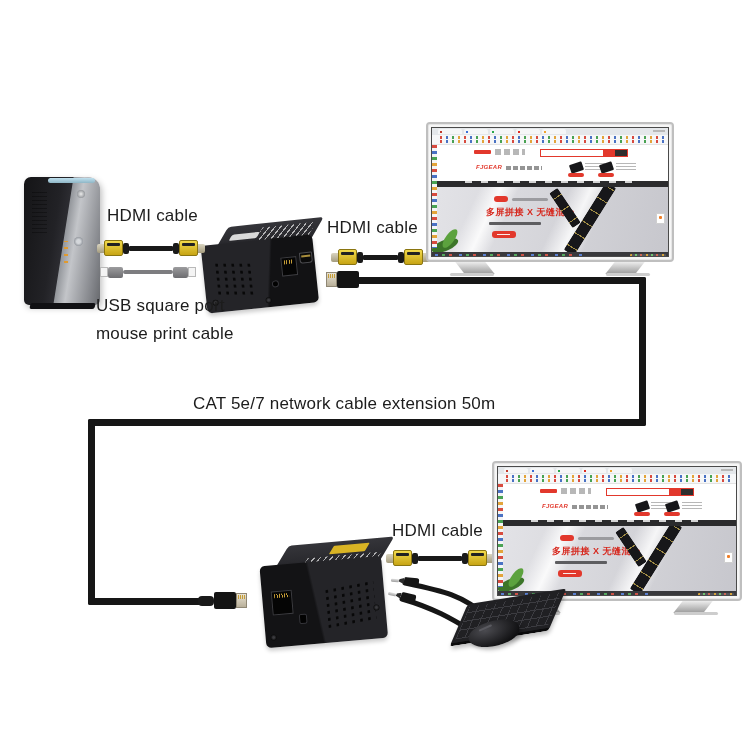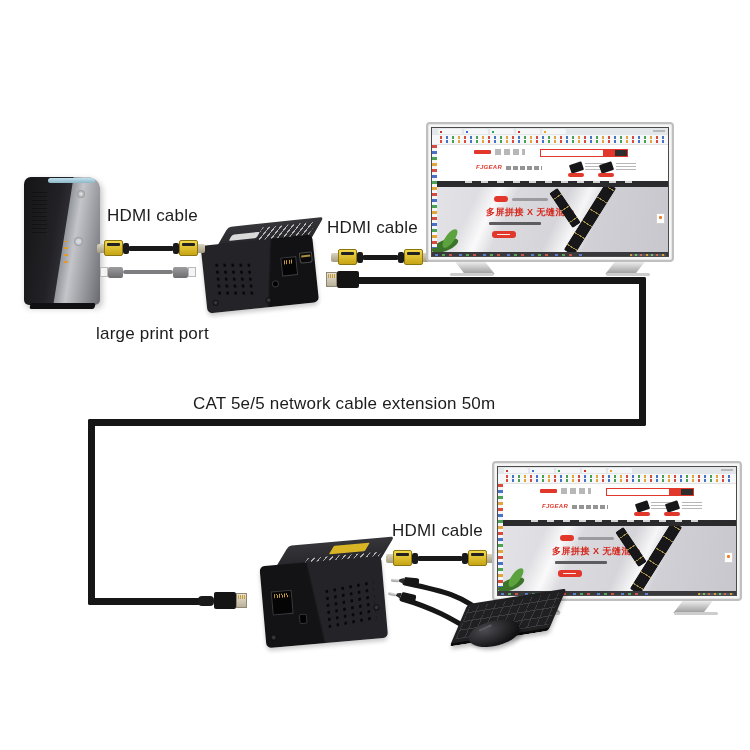--- a/index.html
+++ b/index.html
@@ -378,18 +378,19 @@
   </div>
   <div class="jack" style="left:388px;top:592px;transform:rotate(13deg);">
     <span class="j-tip"></span>
       <span class="j-cone"></span>
       <span class="j-body"></span>
   </div>
   <div class="keyboard"></div>
   <div class="mouse"></div>
 
   <div class="lbl" style="left:107px;top:206px;">HDMI cable</div>
-  <div class="lbl" style="left:96px;top:324px;">large print port</div>
+  <div class="lbl" style="left:96px;top:296px;">USB square port</div>
+  <div class="lbl" style="left:96px;top:324px;">mouse print cable</div>
   <div class="lbl" style="left:327px;top:218px;">HDMI cable</div>
-  <div class="lbl" style="left:193px;top:394px;">CAT 5e/5 network cable extension 50m</div>
+  <div class="lbl" style="left:193px;top:394px;">CAT 5e/7 network cable extension 50m</div>
   <div class="lbl" style="left:392px;top:521px;">HDMI cable</div>
 
 </div>
 
 </body></html>

